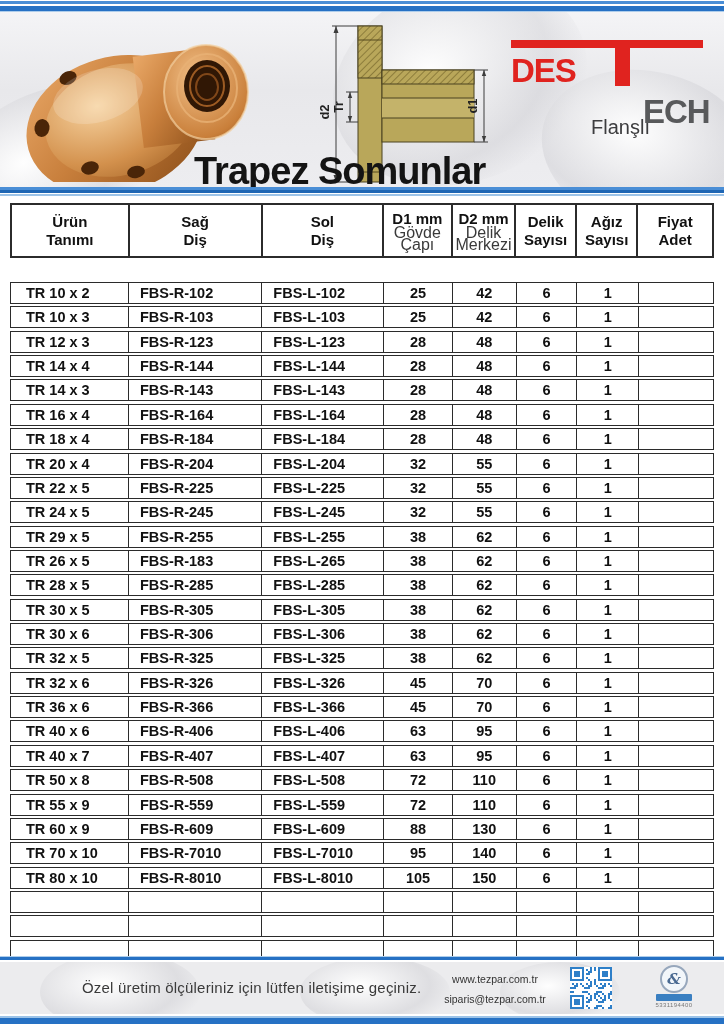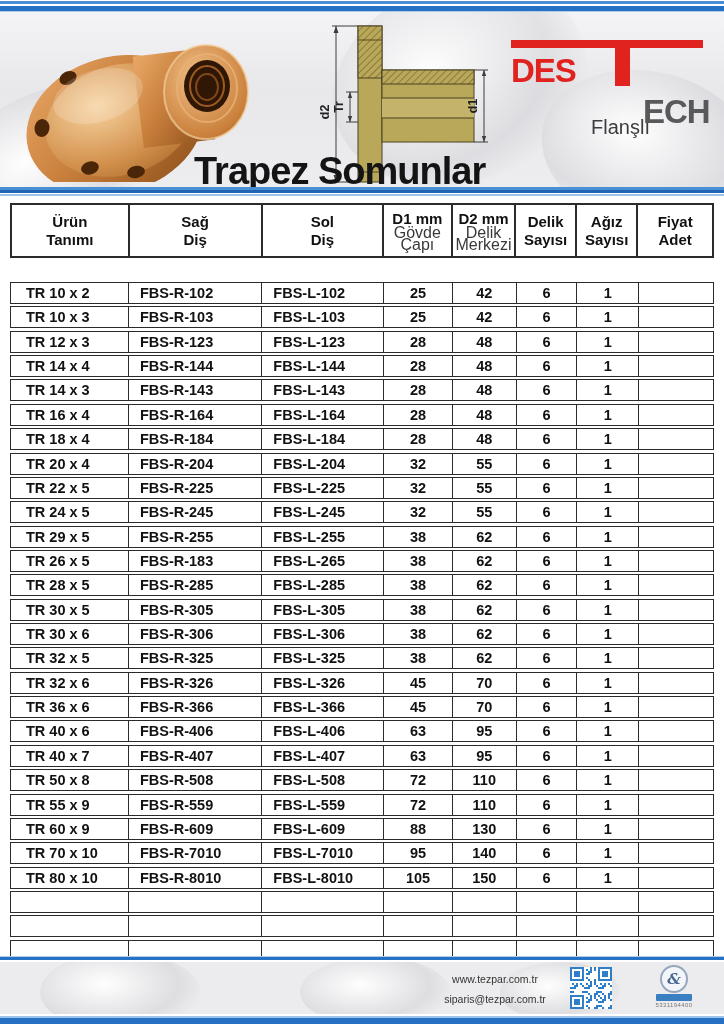--- a/index.html
+++ b/index.html
@@ -560,20 +560,21 @@
 <div class="footer">
   <div class="st-lb1"></div>
   <div class="st-b3"></div>
   <div class="st-w2"></div>
 
   <div class="footer-content">
     <div class="ghost f1"></div>
     <div class="ghost f2"></div>
     <div class="ghost f3"></div>
 
+    <div class="footer-message">Özel üretim ölçüleriniz için lütfen iletişime geçiniz.</div>
 
     <div class="footer-links">
       <div>www.tezpar.com.tr</div>
       <div>siparis@tezpar.com.tr</div>
     </div>
 
     <svg class="qr" id="qr-svg" viewBox="0 0 21 21" style="shape-rendering:crispEdges">
         <rect x="0" y="0" width="21" height="21" fill="#ffffff"></rect>
         <rect x="0" y="0" width="7" height="7" fill="#2e7fc8"></rect>
         <rect x="1" y="1" width="5" height="5" fill="#ffffff"></rect>

